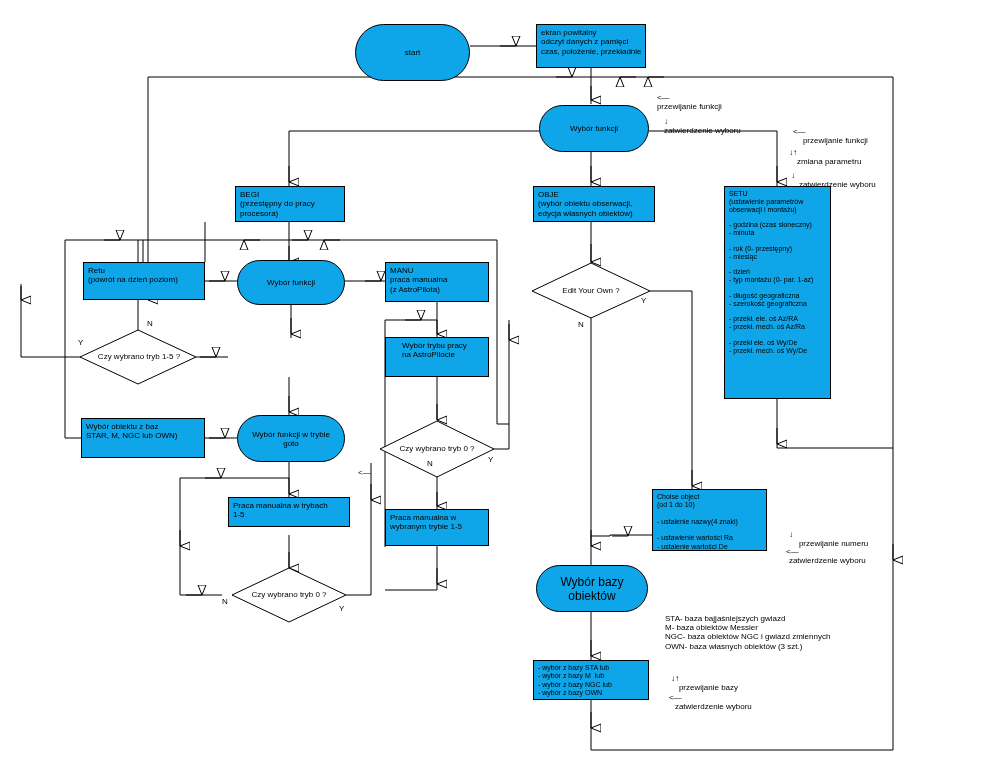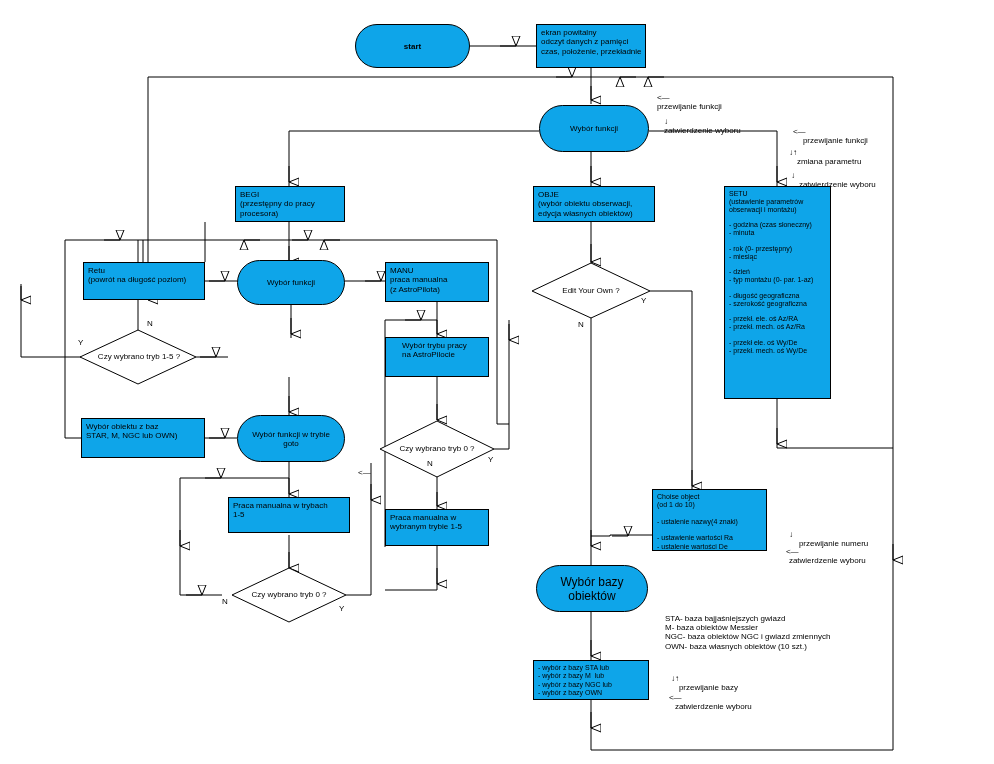--- a/index.html
+++ b/index.html
@@ -164,21 +164,21 @@
       <path d="M777,399 L777,448"></path>
       <path d="M777,428 L777,444" marker-end="url(#ah-d)"></path>
       <path d="M777,448 L893,448"></path>
 
       <path d="M591,612 L591,660"></path>
       <path d="M591,640 L591,656" marker-end="url(#ah-d)"></path>
 
     </g>
   </svg>
 
-  <div class="node term" style="left:355px;top:24px;width:115px;height:44px;font-size:8px;font-weight:bold;">
+  <div class="node term" style="left:355px;top:24px;width:115px;height:57px;font-size:8px;">
     <span>start</span>
   </div>
 
   <div class="node box" style="left:536px;top:24px;width:110px;height:44px;">
     <div class="boxtxt">ekran powitalny
 odczyt danych z pamięci
 czas, położenie, przekładnie</div>
   </div>
 
   <div class="node term" style="left:539px;top:105px;width:110px;height:47px;font-size:8px;">
@@ -216,21 +216,21 @@
 
 - przekł. ele. oś Az/RA
 - przekł. mech. oś Az/Ra
 
 - przekł ele. oś Wy/De
 - przekł. mech. oś Wy/De</div>
   </div>
 
   <div class="node box" style="left:83px;top:262px;width:122px;height:38px;">
     <div class="boxtxt">Retu
-(powrót na długość poziom)</div>
+(powrót na dzień poziom)</div>
   </div>
 
   <div class="node term" style="left:237px;top:260px;width:108px;height:45px;font-size:8px;">
     <span>Wybór funkcji</span>
   </div>
 
   <div class="node box" style="left:385px;top:262px;width:104px;height:40px;">
     <div class="boxtxt">MANU
 praca manualna
 (z AstroPilota)</div>
@@ -245,21 +245,21 @@
   <div class="node box" style="left:81px;top:418px;width:124px;height:40px;">
     <div class="boxtxt">Wybór obiektu z baz
 STAR, M, NGC lub OWN)</div>
   </div>
 
   <div class="node term" style="left:237px;top:415px;width:108px;height:47px;font-size:8px;">
     <span style="padding:0 13px;">Wybór funkcji w trybie
 goto</span>
   </div>
 
-  <div class="node box" style="left:228px;top:497px;width:122px;height:36px;">
+  <div class="node box" style="left:228px;top:497px;width:122px;height:30px;">
     <div class="boxtxt">Praca manualna w trybach
 1-5</div>
   </div>
 
   <div class="node box" style="left:385px;top:509px;width:104px;height:37px;">
     <div class="boxtxt">Praca manualna w
 wybranym trybie 1-5</div>
   </div>
 
   <div class="node box" style="left:652px;top:489px;width:115px;height:62px;">
@@ -339,21 +339,21 @@
   </div>
 
   <div class="lbl" style="left:777px;top:538px;">
     <span>&lt;—</span>
     <span style="margin-left:3px;">zatwierdzenie wyboru</span>
   </div>
 
   <div class="lbl" style="left:665px;top:614px;">STA- baza bajjaśniejszych gwiazd
 M- baza obiektów Messier
 NGC- baza obiektów NGC i gwiazd zmiennych
-OWN- baza własnych obiektów (10 szt.)</div>
+OWN- baza własnych obiektów (3 szt.)</div>
 
   <div class="lbl" style="left:662px;top:665px;">
     <span>↓↑</span>
     <span style="margin-left:8px;">przewijanie bazy</span>
   </div>
 
   <div class="lbl" style="left:660px;top:684px;">
     <span>&lt;—</span>
     <span style="margin-left:6px;">zatwierdzenie wyboru</span>
   </div>

